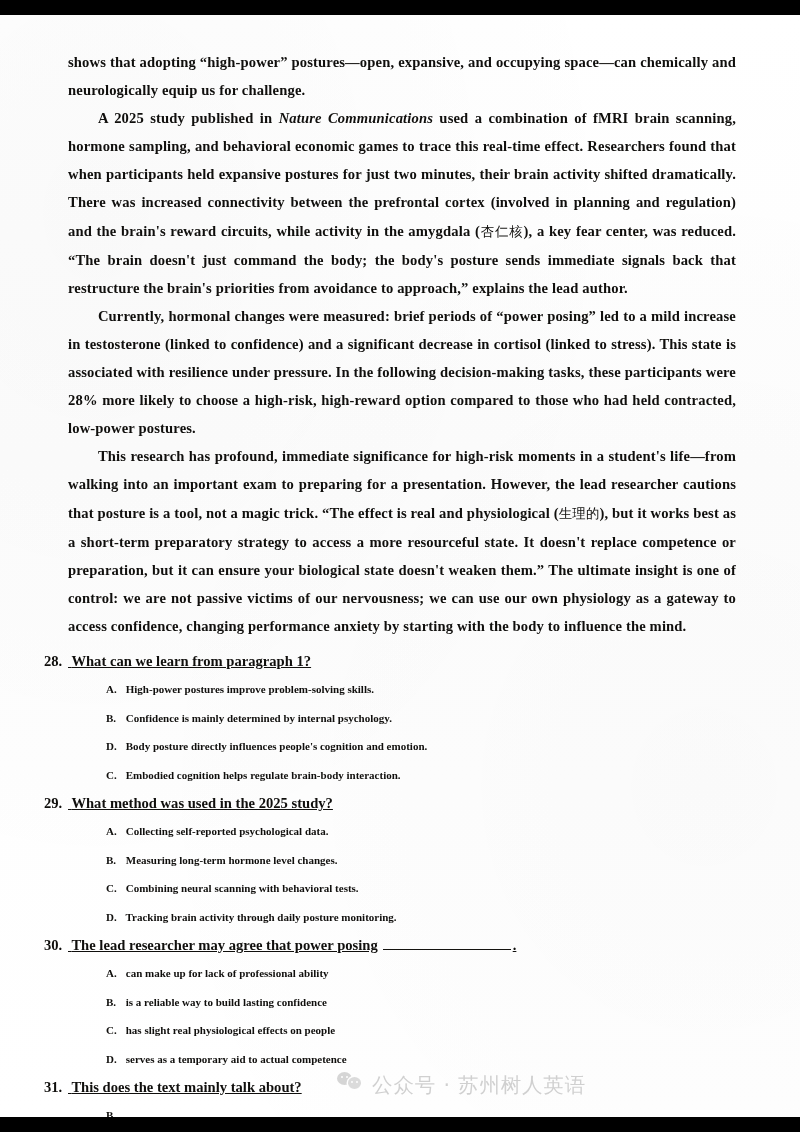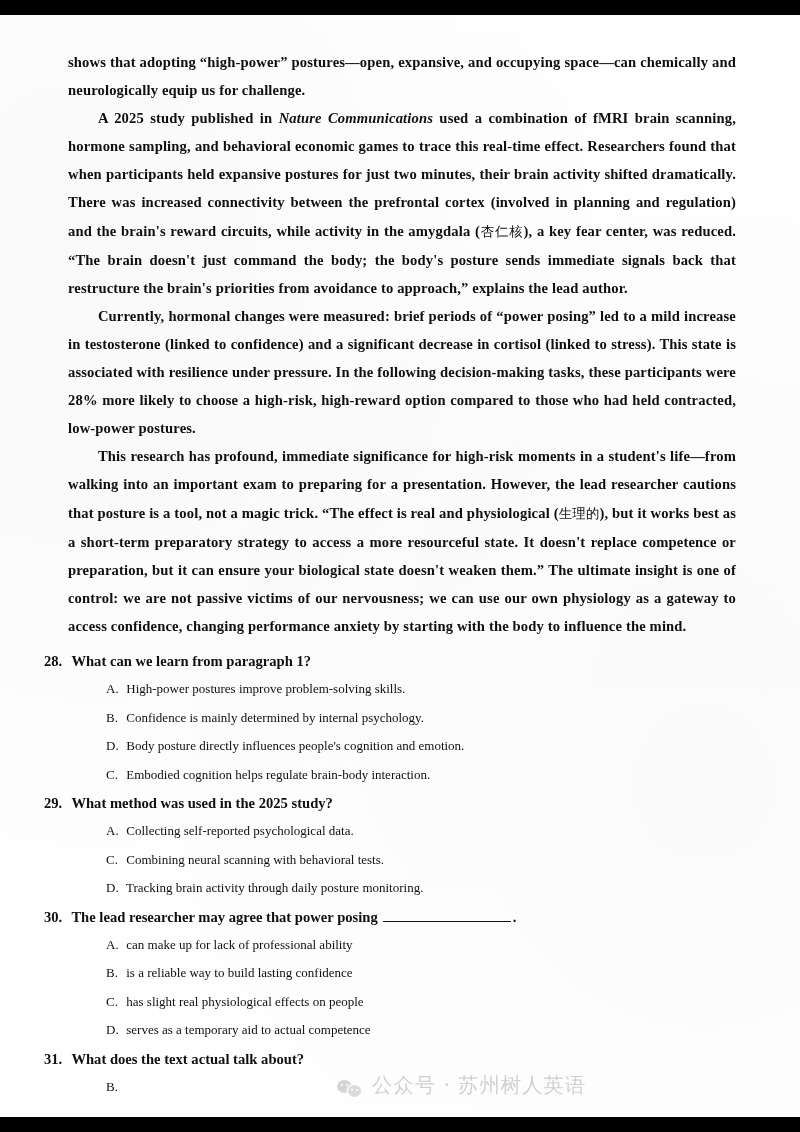--- a/index.html
+++ b/index.html
@@ -86,51 +86,52 @@
 
   .q-stem {
     display: block;
     font-size: 14.6px;
     line-height: 28.4px;
     color: #100f0d;
     font-weight: 600;
     padding-left: 24px;
     text-indent: -24px;
     white-space: nowrap;
+    text-decoration: underline;
   }
   .q-num { display: inline-block; }
 
   .blank-line {
     display: inline-block;
     width: 128px;
     border-bottom: 1.6px solid #14130f;
     height: 0.78em;
     margin: 0 2px 0 5px;
     vertical-align: baseline;
   }
 
   .option {
     display: block;
-    font-size: 13px;
+    font-size: 11px;
     line-height: 28.4px;
     color: #100f0d;
-    font-weight: 400;
+    font-weight: 700;
     padding-left: 38px;
     white-space: nowrap;
   }
   .opt-letter { display: inline-block; min-width: 17px; }
 
   
   #watermark {
     position: absolute;
     right: 62px;
     bottom: 33px;
     z-index: 4;
     display: flex;
-    align-items: flex-end;
+    align-items: flex-start;
     gap: 9px;
     opacity: 0.40;
     pointer-events: none;
   }
   #watermark .wm-text {
     font-family: "DejaVu Sans", "Liberation Sans", sans-serif;
     font-size: 20.5px;
     color: #8e8e8e;
     letter-spacing: 0.04em;
     white-space: nowrap;
@@ -188,32 +189,33 @@
         <div class="question-block">
           <div class="q-stem"><span class="q-num">28.</span> <span>What can we learn from paragraph 1?</span></div>
           <div class="option"><span class="opt-letter">A.</span> <span>High-power postures improve problem-solving skills.</span></div>
           <div class="option"><span class="opt-letter">B.</span> <span>Confidence is mainly determined by internal psychology.</span></div>
           <div class="option"><span class="opt-letter">D.</span> <span>Body posture directly influences people's cognition and emotion.</span></div>
           <div class="option"><span class="opt-letter">C.</span> <span>Embodied cognition helps regulate brain-body interaction.</span></div>
         </div>
         <div class="question-block">
           <div class="q-stem"><span class="q-num">29.</span> <span>What method was used in the 2025 study?</span></div>
           <div class="option"><span class="opt-letter">A.</span> <span>Collecting self-reported psychological data.</span></div>
+          <div class="option"><span class="opt-letter">B.</span> <span>Measuring long-term hormone level changes.</span></div>
           <div class="option"><span class="opt-letter">C.</span> <span>Combining neural scanning with behavioral tests.</span></div>
           <div class="option"><span class="opt-letter">D.</span> <span>Tracking brain activity through daily posture monitoring.</span></div>
         </div>
         <div class="question-block">
           <div class="q-stem"><span class="q-num">30.</span> <span>The lead researcher may agree that power posing</span><span class="blank-line"></span><span>.</span></div>
           <div class="option"><span class="opt-letter">A.</span> <span>can make up for lack of professional ability</span></div>
           <div class="option"><span class="opt-letter">B.</span> <span>is a reliable way to build lasting confidence</span></div>
           <div class="option"><span class="opt-letter">C.</span> <span>has slight real physiological effects on people</span></div>
           <div class="option"><span class="opt-letter">D.</span> <span>serves as a temporary aid to actual competence</span></div>
         </div>
         <div class="question-block">
-          <div class="q-stem"><span class="q-num">31.</span> <span>What does the text actual talk about?</span></div>
+          <div class="q-stem"><span class="q-num">31.</span> <span>This does the text mainly talk about?</span></div>
           <div class="option"><span class="opt-letter">B.</span> </div>
         </div>
       </div>
 
   </div>
 
   <div id="watermark">
     <span class="wechat-icon">
       <span class="bub bub-a"></span>
       <span class="bub bub-b"></span>

